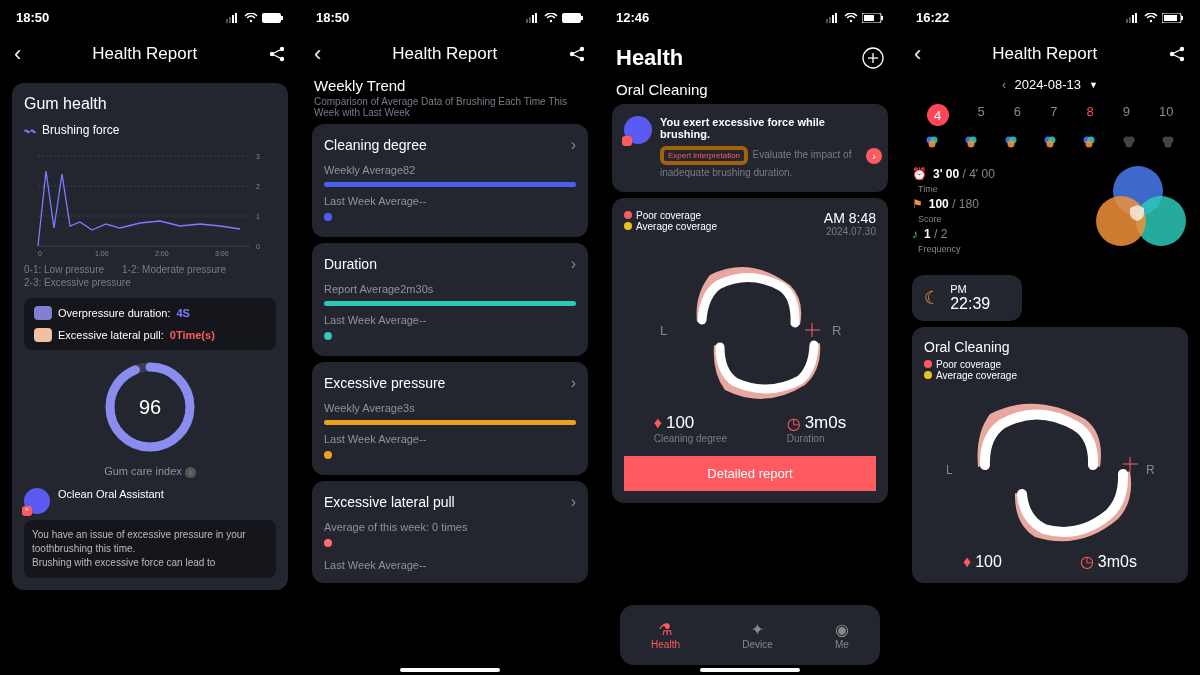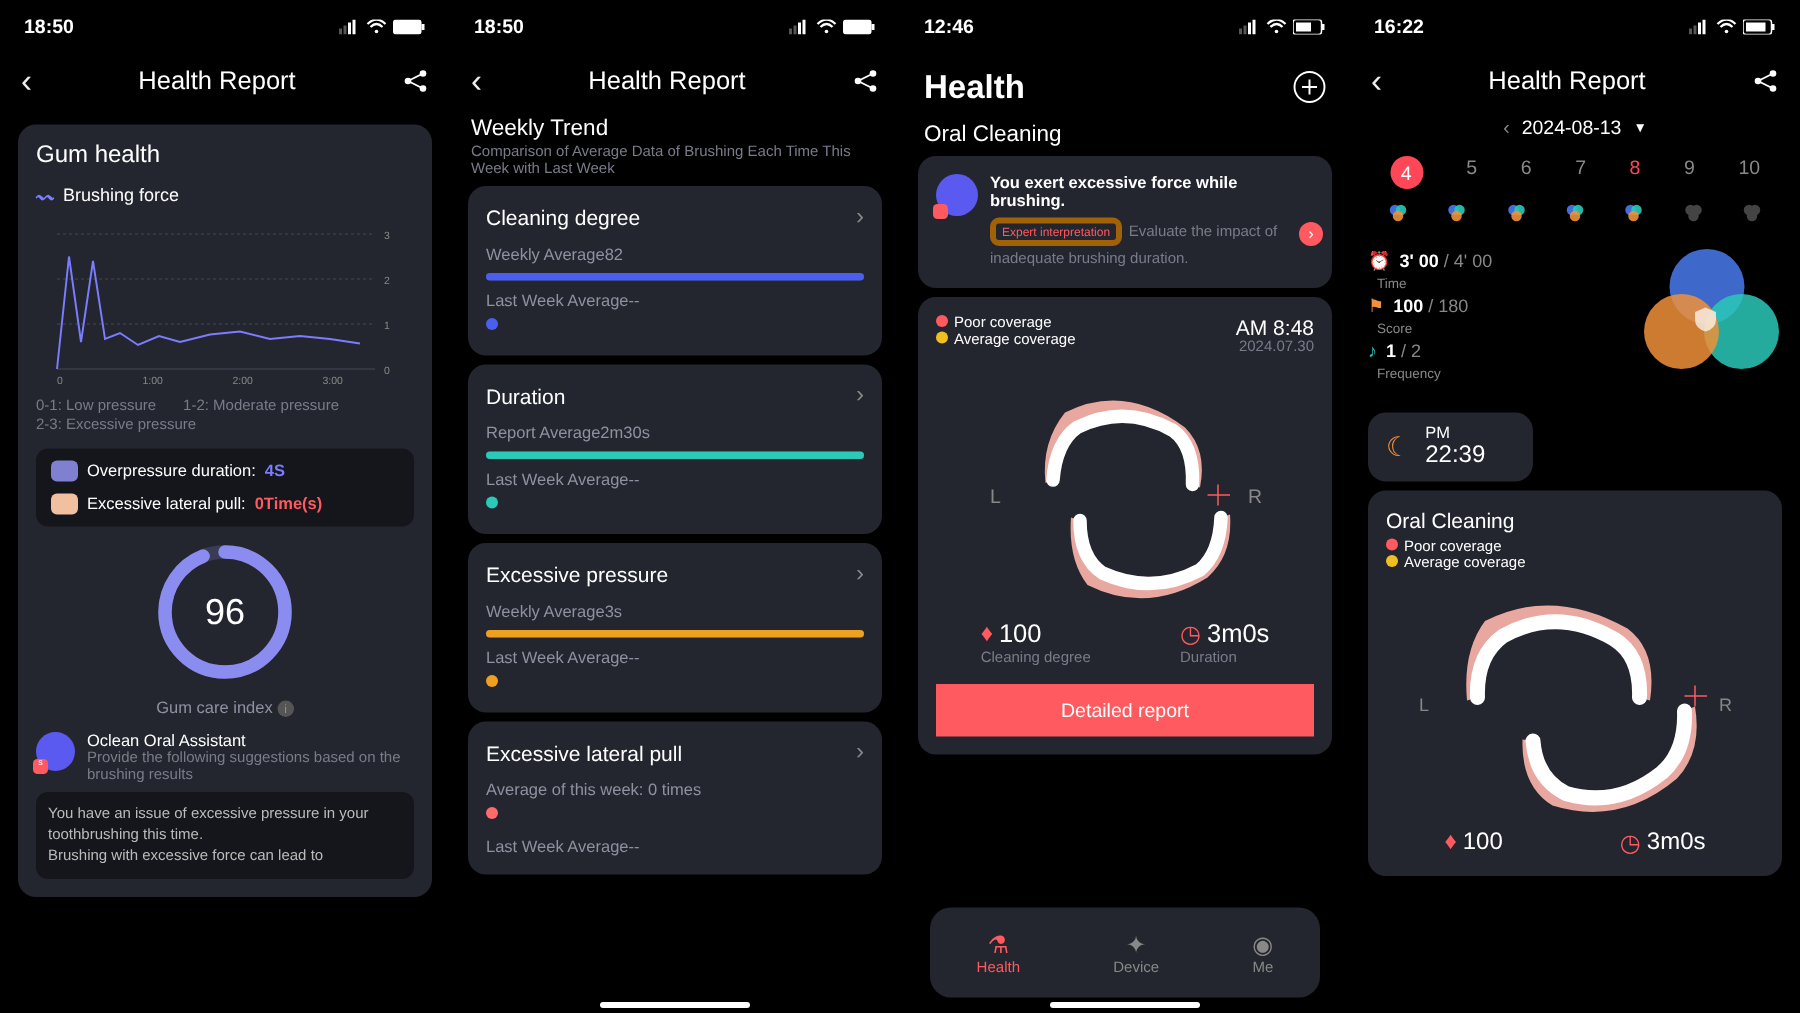--- a/index.html
+++ b/index.html
@@ -106,31 +106,30 @@
         <span>Excessive lateral pull:</span>
         <span style="color:#ff5a5f;font-weight:600;">0Time(s)</span>
       </div>
     </div>
 
     <div class="score-circle">
       <svg width="95" height="95">
           <circle cx="47" cy="47" r="40" stroke="#3a3c55" stroke-width="9" fill="none"></circle>
           <circle cx="47" cy="47" r="40" stroke="#8b8cf0" stroke-width="9" fill="none" stroke-dasharray="251" stroke-dashoffset="15" transform="rotate(-90 47 47)" stroke-linecap="round"></circle>
         </svg>
-      <div style="position:absolute;top:0;left:0;right:0;bottom:0;display:flex;align-items:center;justify-content:center;font-size:24px;font-weight:500;">96</div>
+      <div style="position:absolute;top:0;left:0;right:0;bottom:0;display:flex;align-items:center;justify-content:center;font-size:20px;font-weight:500;">96</div>
     </div>
     <div class="tiny" style="text-align:center;"><span>Gum care index</span> <span style="background:#555;border-radius:50%;width:11px;height:11px;display:inline-flex;align-items:center;justify-content:center;font-size:8px;">i</span></div>
 
     <div style="display:flex;gap:8px;margin-top:10px;">
       <div style="width:26px;height:26px;background:#5a5af0;border-radius:50%;flex-shrink:0;position:relative;">
           <div style="position:absolute;bottom:-2px;left:-2px;width:10px;height:10px;background:#ff5a5f;border-radius:3px;font-size:6px;text-align:center;">s</div>
         </div>
       <div style="flex:1;">
         <div style="font-size:11px;font-weight:500;">Oclean Oral Assistant</div>
-        <div class="small">Provide the following suggestions based on the brushing results</div>
       </div>
     </div>
     <div style="background:#15161c;border-radius:8px;padding:8px;margin-top:6px;font-size:10px;color:#bbb;line-height:1.4;white-space:pre-line;">You have an issue of excessive pressure in your toothbrushing this time.
 Brushing with excessive force can lead to</div>
   </div>
 </div>
 
 <div class="screen">
   <div class="status-bar">
     <span>18:50</span>

